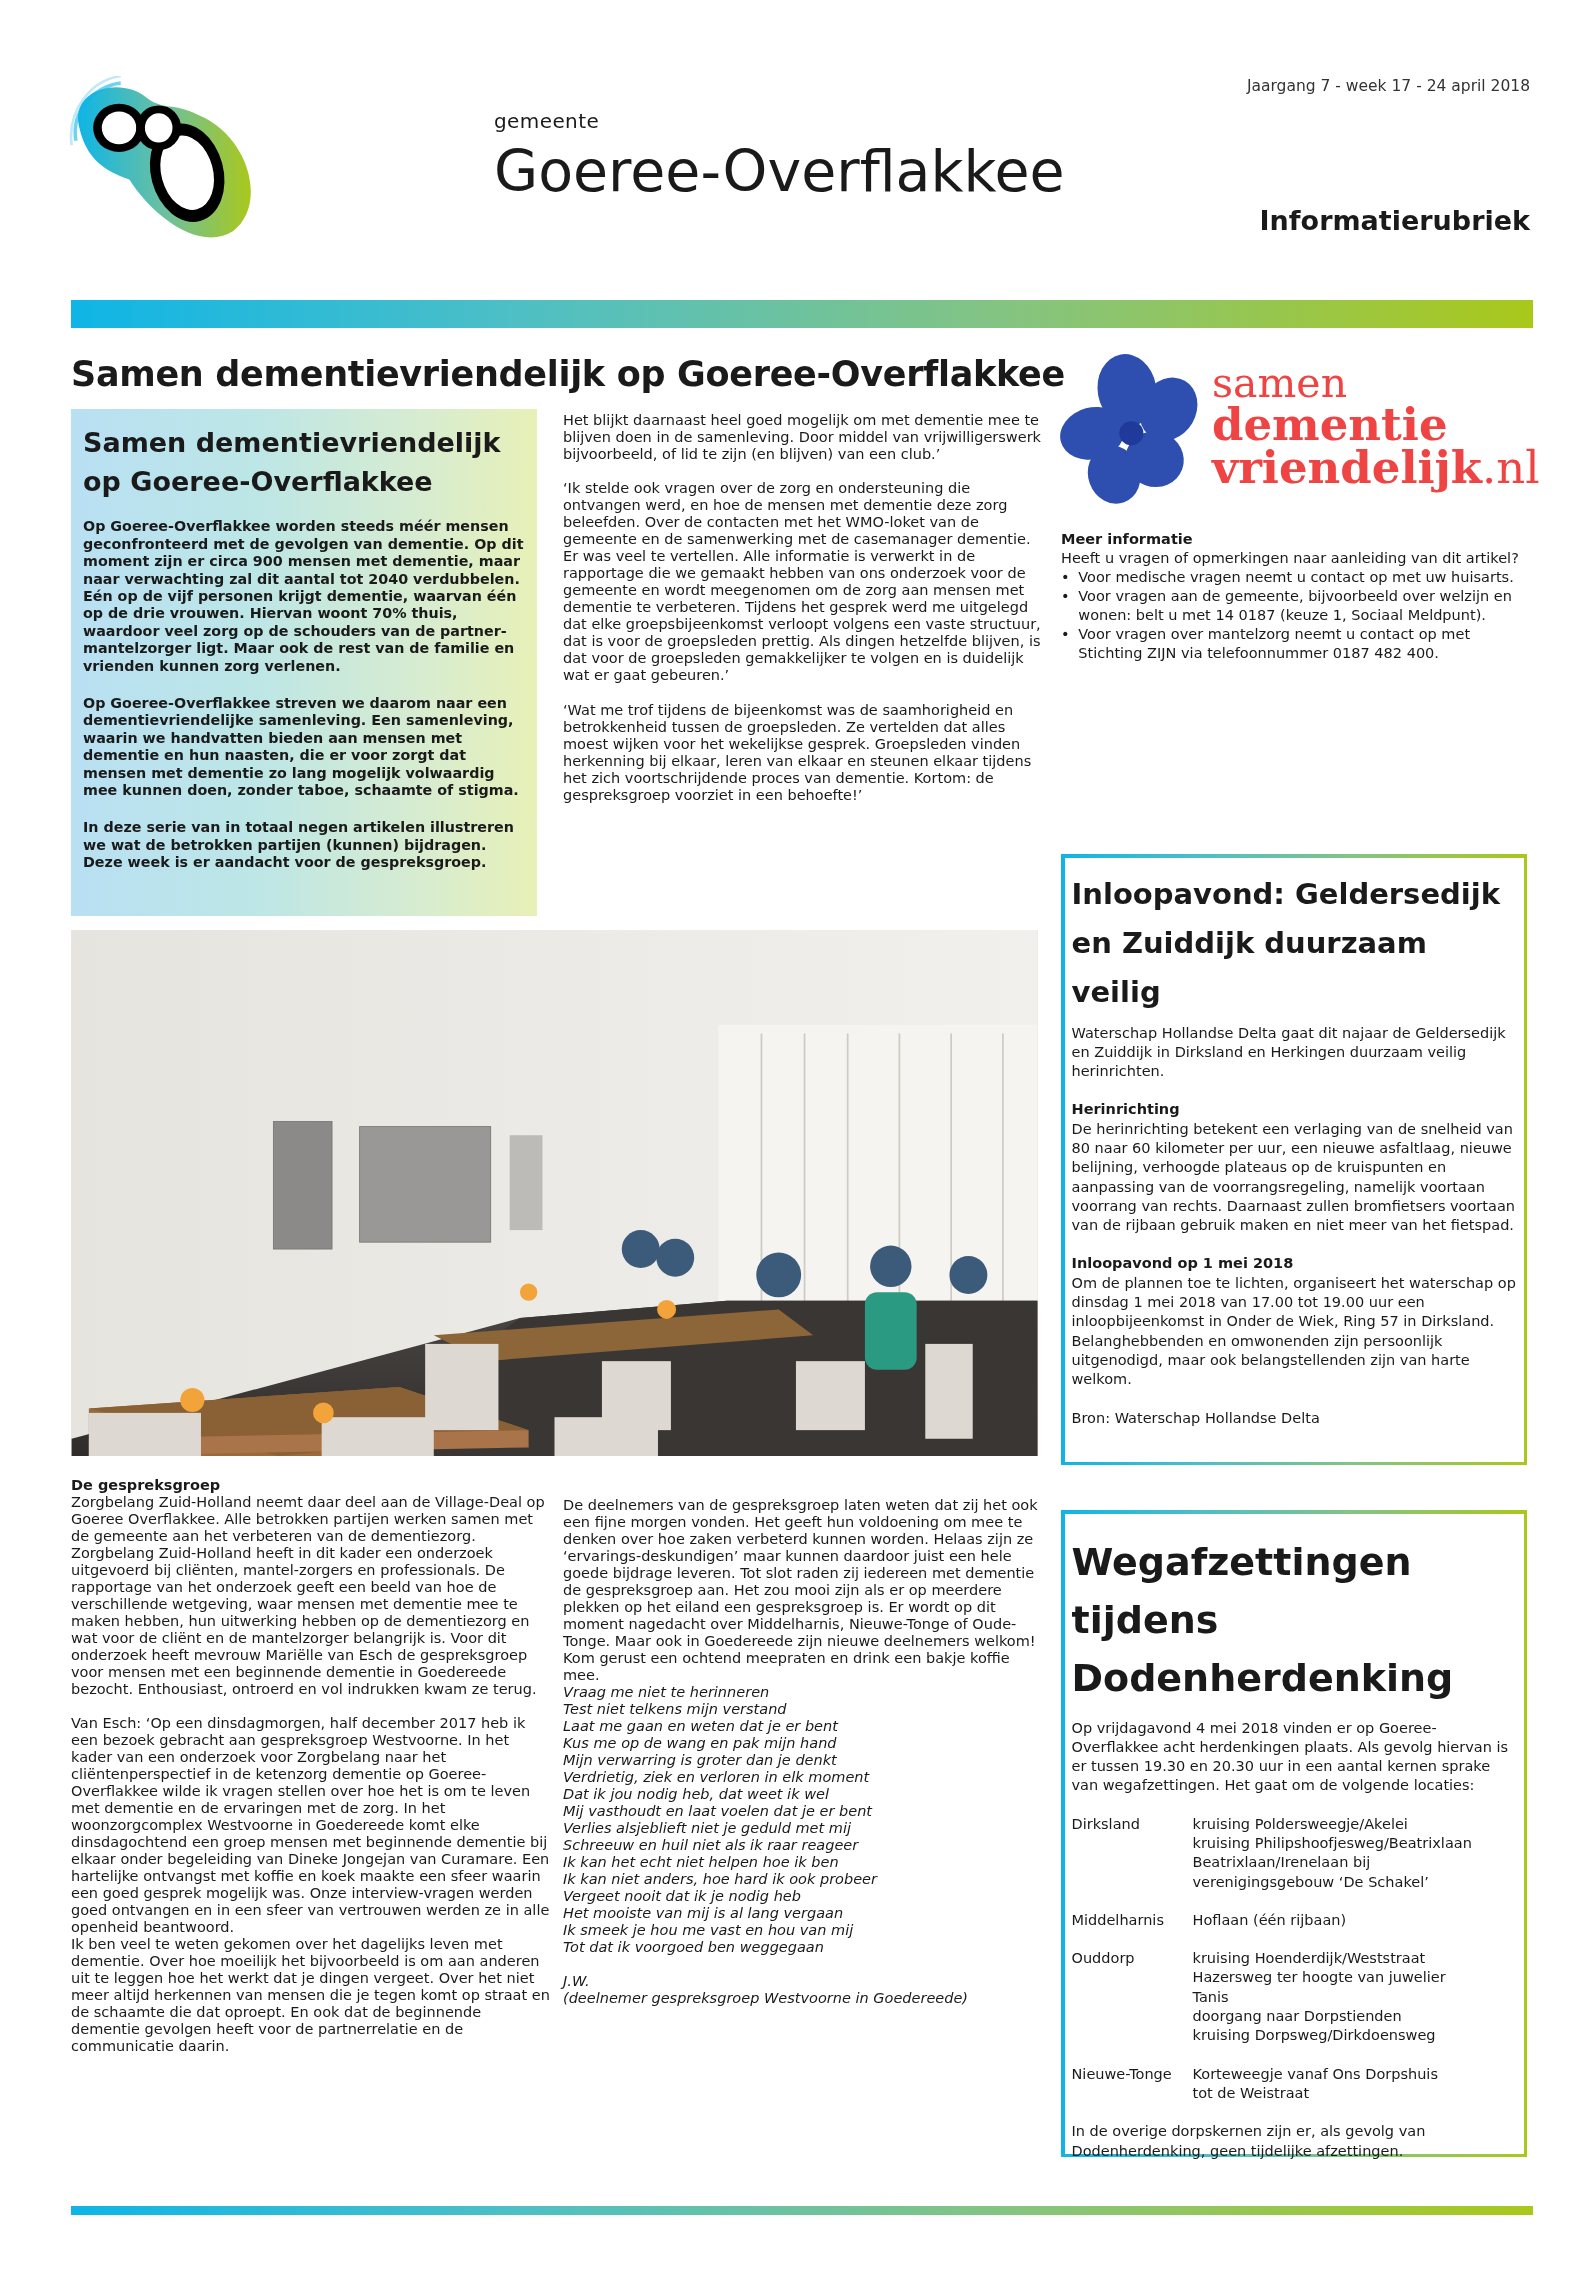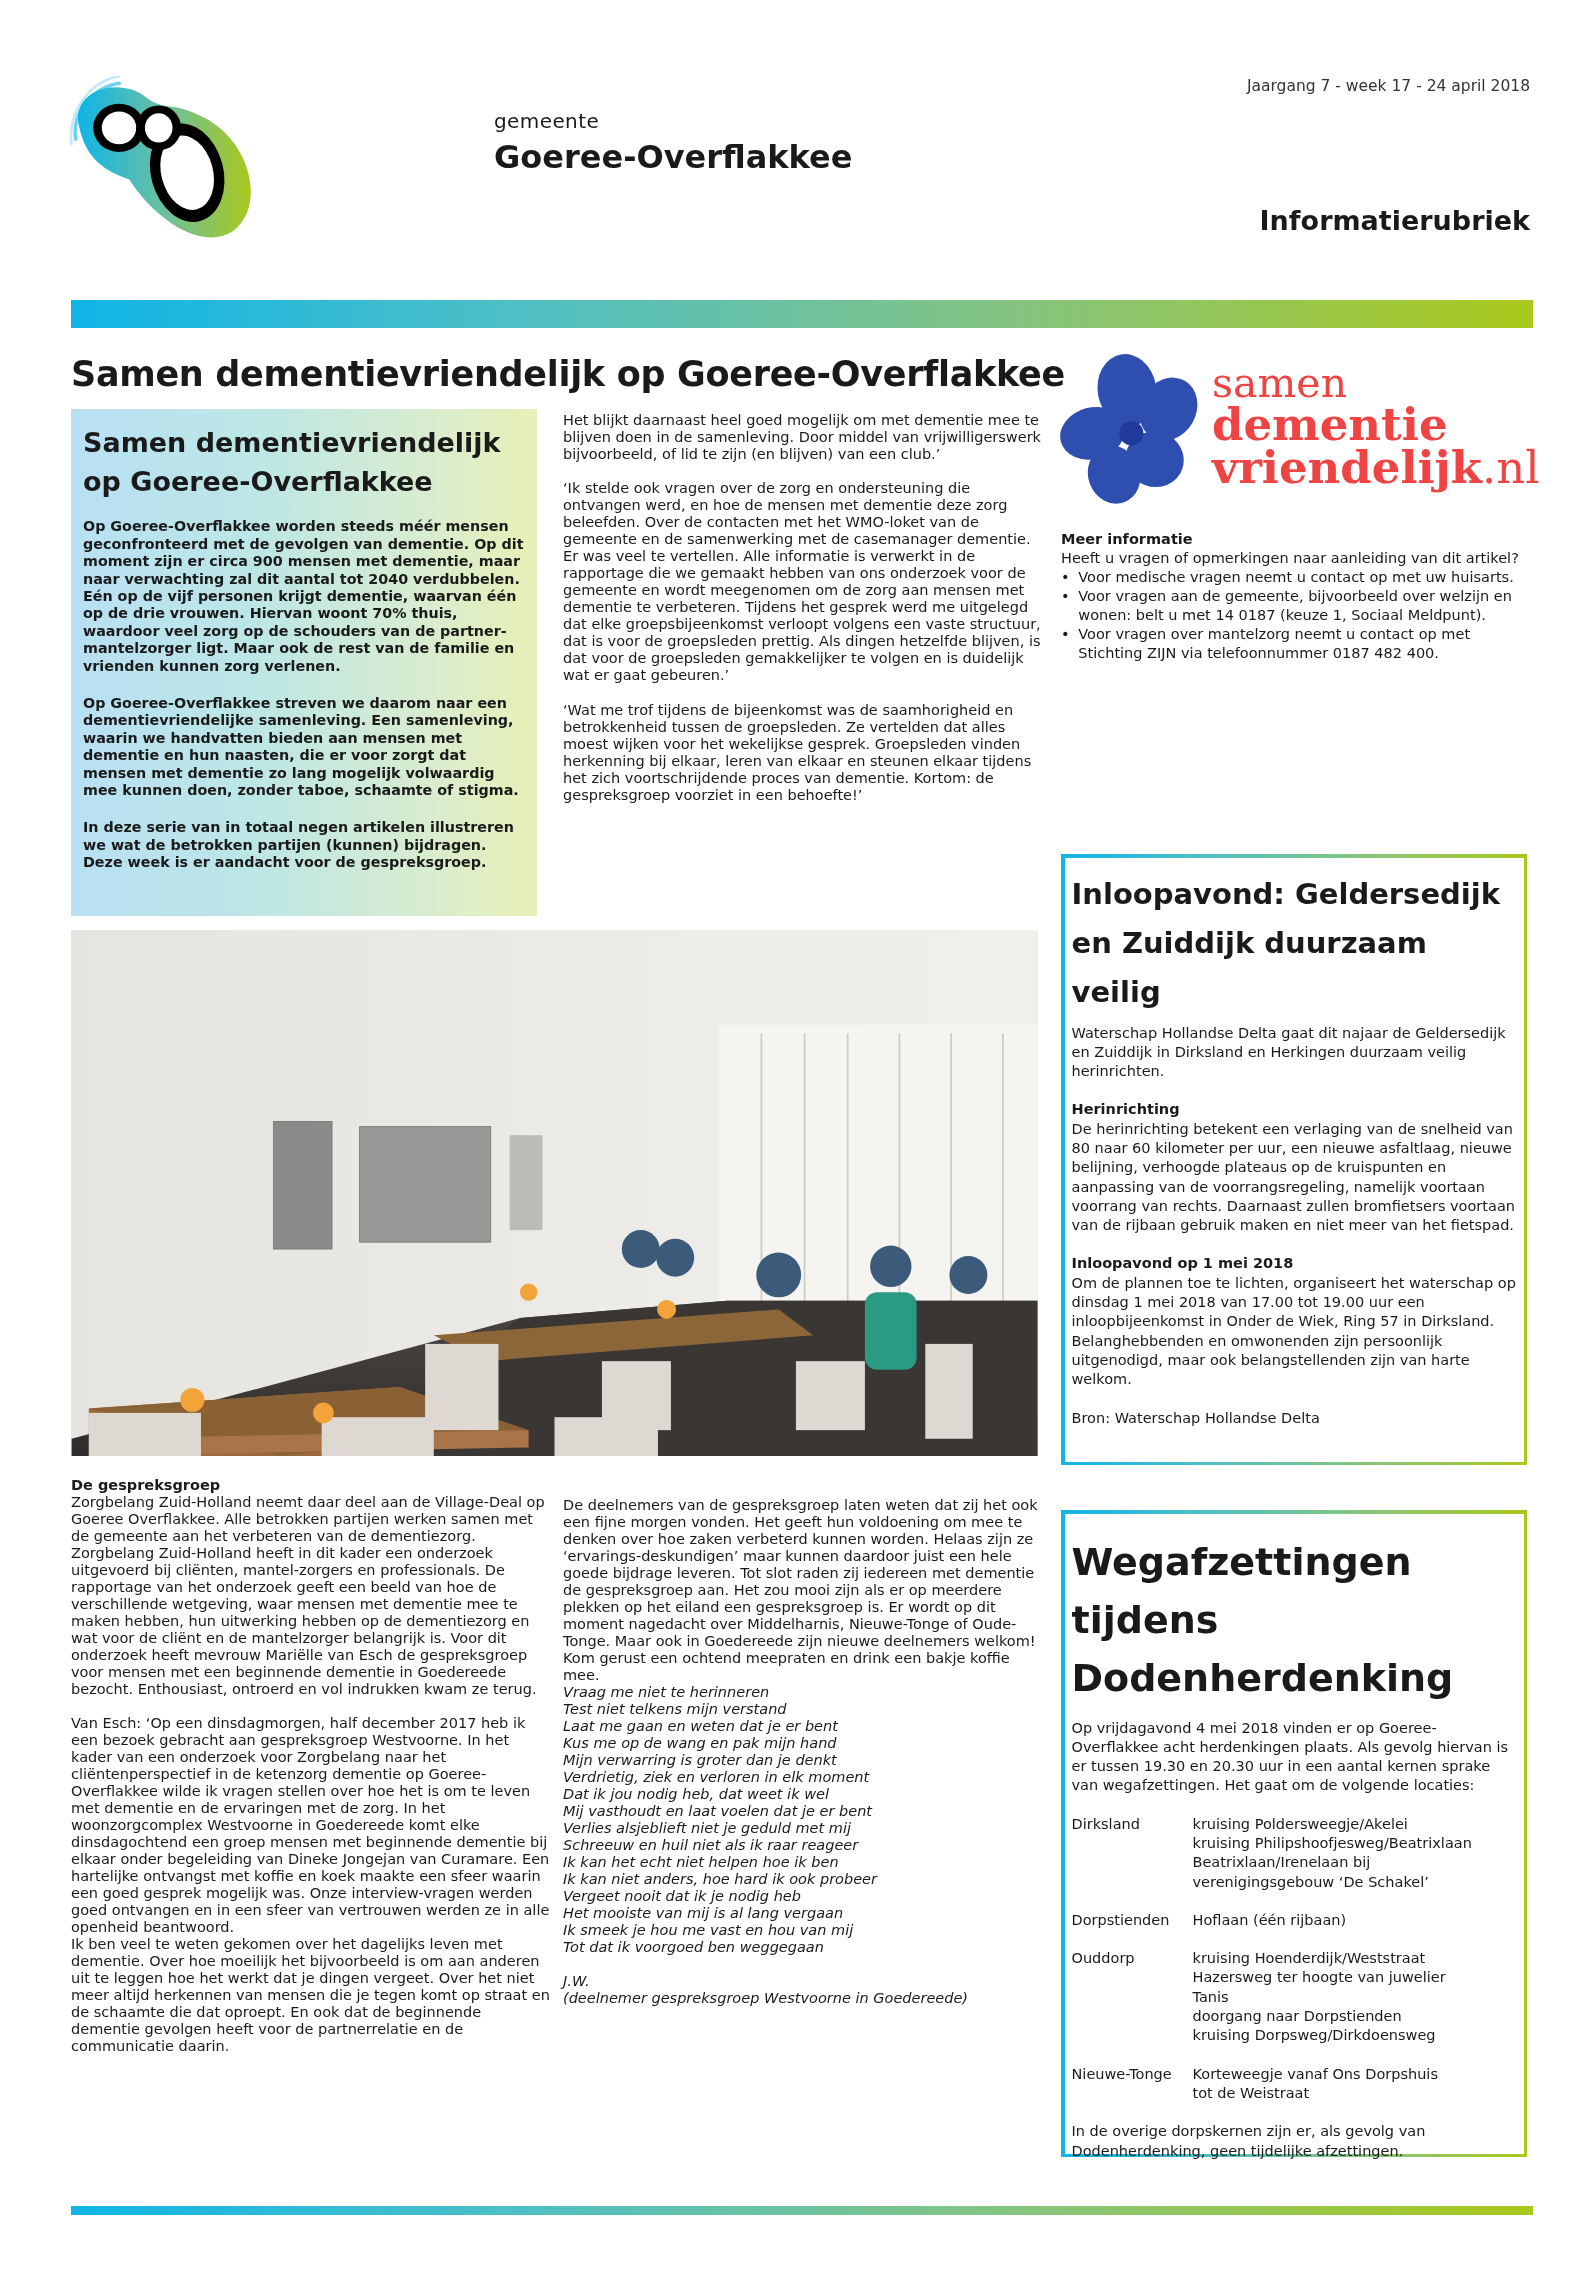--- a/index.html
+++ b/index.html
@@ -3,21 +3,21 @@
 <meta charset="utf-8">
 <style>
   html, body { margin: 0; padding: 0; background: #ffffff; }
   body { width: 1592px; height: 2295px; position: relative; font-family: "DejaVu Sans", sans-serif; color: #1a1a1a; overflow: hidden; }
   .grad { background: linear-gradient(90deg, #0fb5e6 0%, #4dbfc6 30%, #86c47f 65%, #a9c81b 100%); }
   .abs { position: absolute; }
 
   
   #logo { left: 69px; top: 76px; width: 207px; height: 164px; }
   #gemeente { left: 494px; top: 109px; font-size: 20px; font-weight: normal; letter-spacing: 0.4px; }
-  #brand { left: 494px; top: 138px; font-size: 32px; font-weight: bold; letter-spacing: 0px; }
+  #brand { left: 494px; top: 138px; font-size: 57px; font-weight: normal; letter-spacing: 0px; }
   #issue { right: 62px; top: 77px; font-size: 15.5px; color: #333; }
   #rubric { right: 62px; top: 205px; font-size: 27px; font-weight: bold; }
   #topbar { left: 71px; top: 300px; width: 1462px; height: 28px; }
 
   #main-title { left: 71px; top: 354px; font-size: 35px; font-weight: bold; letter-spacing: -0.3px; white-space: nowrap; }
 
   
   #intro { left: 71px; top: 409px; width: 466px; height: 507px; box-sizing: border-box; padding: 14px 10.4px 0 12px;
     background: linear-gradient(90deg, #b8e0f3 0%, #bde6e6 40%, #d7ecd0 75%, #e7f0b7 100%); }
   #intro h2 { margin: 0 0 17.3px; font-size: 27px; line-height: 39px; font-weight: bold; }
@@ -261,21 +261,21 @@
           <div class="loc">
             <div class="town">Dirksland</div>
             <div class="streets">
               <div>kruising Poldersweegje/Akelei</div>
               <div>kruising Philipshoofjesweg/Beatrixlaan</div>
               <div>Beatrixlaan/Irenelaan bij</div>
               <div>verenigingsgebouw ‘De Schakel’</div>
             </div>
           </div>
           <div class="loc">
-            <div class="town">Dorpstienden</div>
+            <div class="town">Middelharnis</div>
             <div class="streets">
               <div>Hoflaan (één rijbaan)</div>
             </div>
           </div>
           <div class="loc">
             <div class="town">Ouddorp</div>
             <div class="streets">
               <div>kruising Hoenderdijk/Weststraat</div>
               <div>Hazersweg ter hoogte van juwelier</div>
               <div>Tanis</div>

